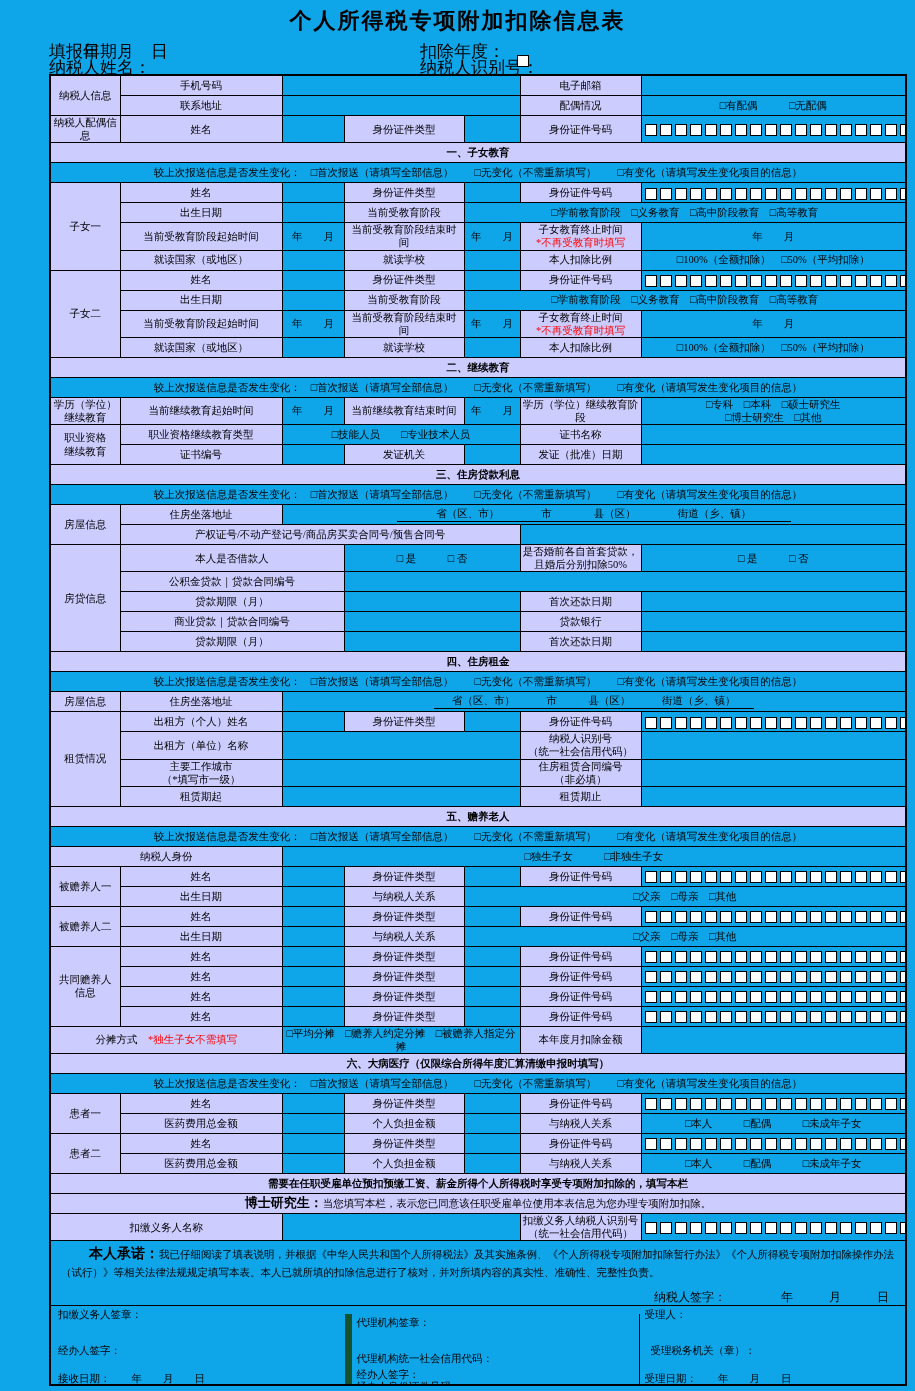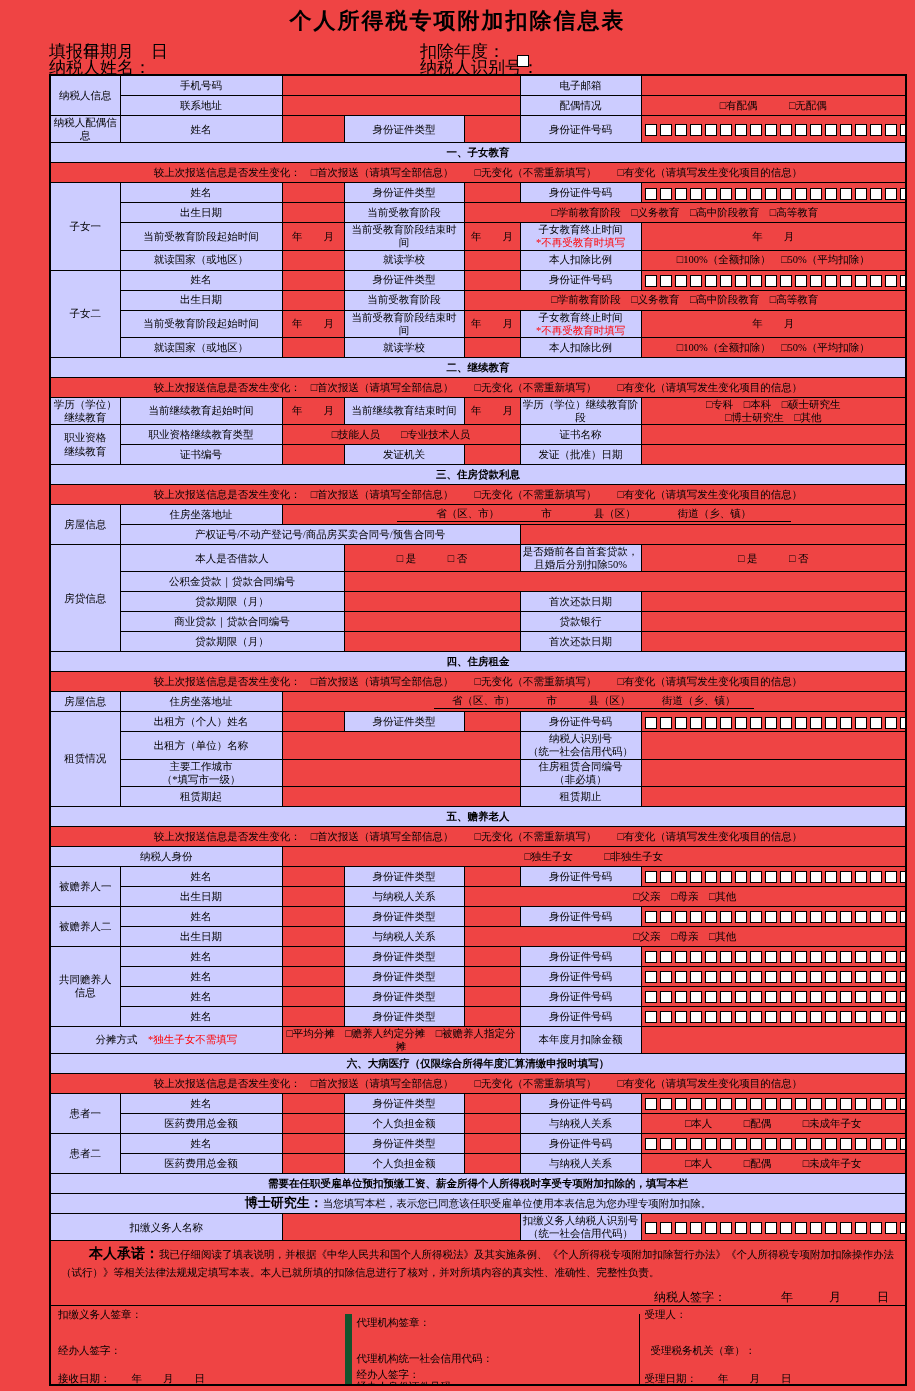--- a/index.html
+++ b/index.html
@@ -1,16 +1,16 @@
 <!DOCTYPE html>
 <html><head>
 <meta charset="utf-8">
 <style>
   html,body{margin:0;padding:0;background:#fff;}
-  .page{position:relative;width:915px;height:1391px;background:#ef4444;
+  .page{position:relative;width:915px;height:1391px;background:#0ea5e9;
         font-family:"Liberation Serif","DejaVu Serif",serif;color:#000;}
   .title{padding-top:6px;text-align:center;font-size:22px;font-weight:bold;letter-spacing:2px;}
   .meta{position:relative;height:32px;margin:4px 10px 2px 49px;font-size:17px;}
   .meta span{position:absolute;white-space:nowrap;}
   .m-l1{top:0;left:0;}
   .m-l1b{top:0;left:371px;font-family:Liberation Serif, serif;}
   .m-l2{top:16px;left:0;}
   .m-l2b{top:16px;left:371px;}
   .m-boxes{top:15px;left:466px;}
 

